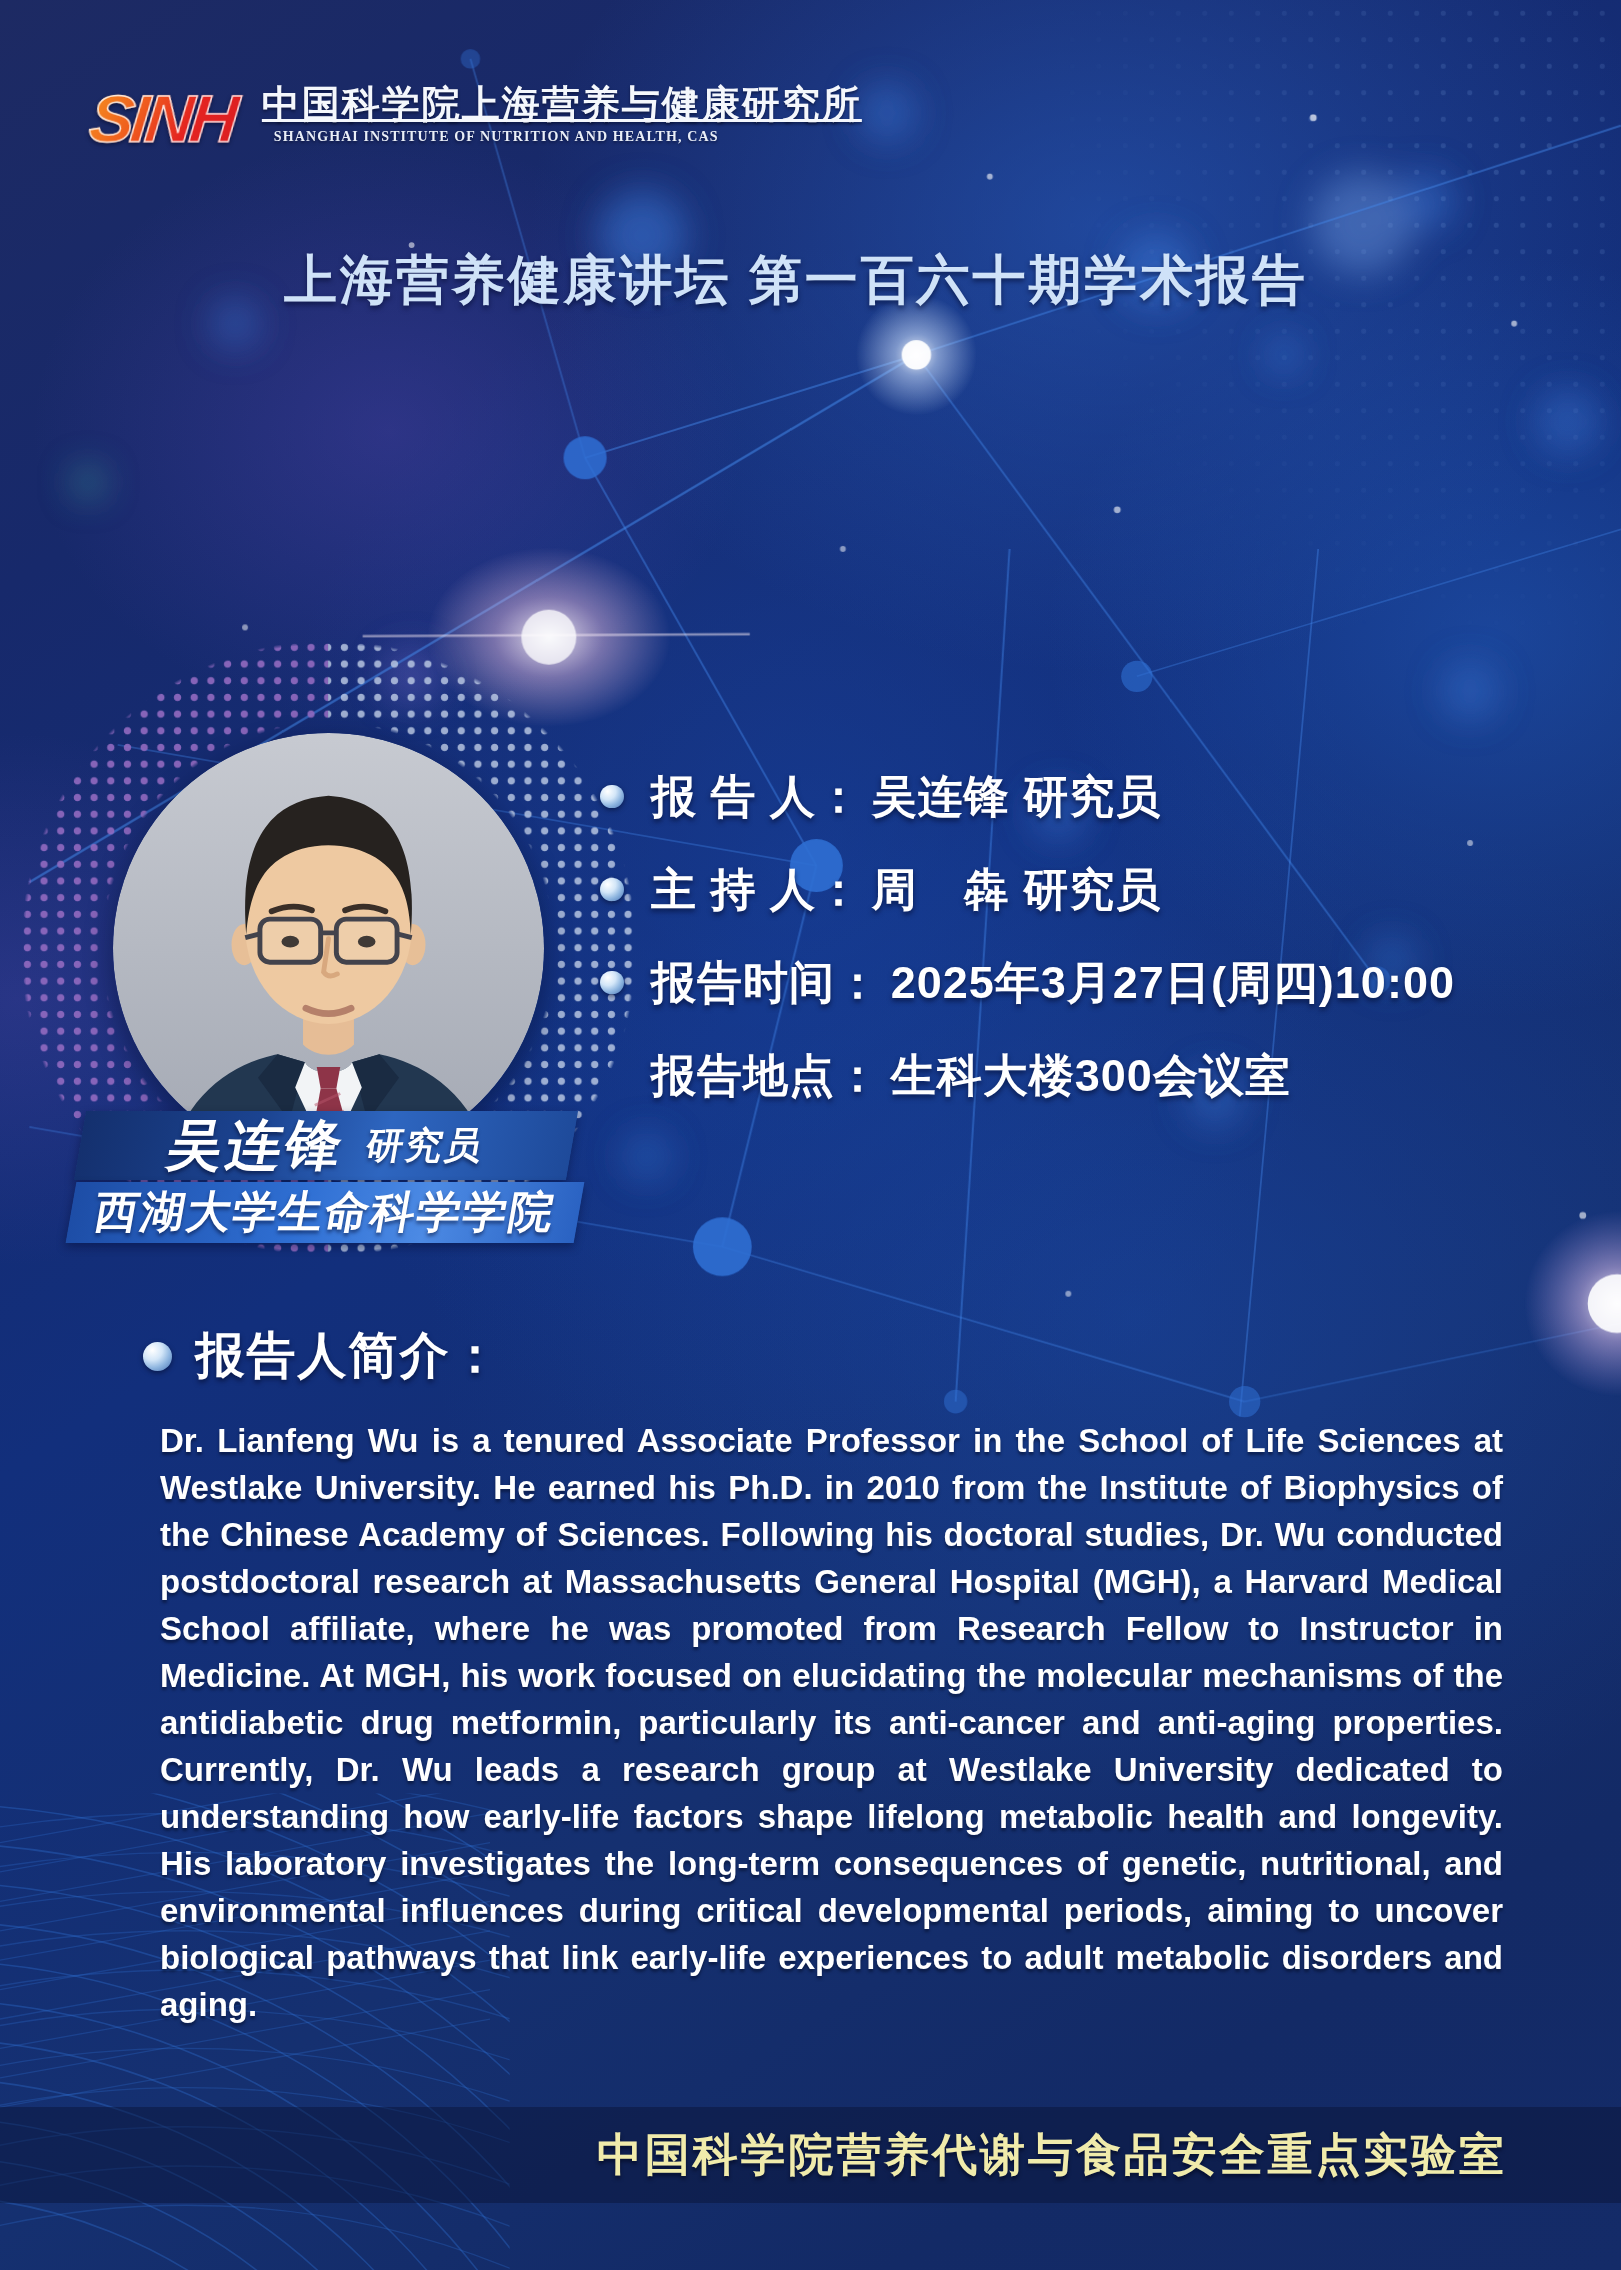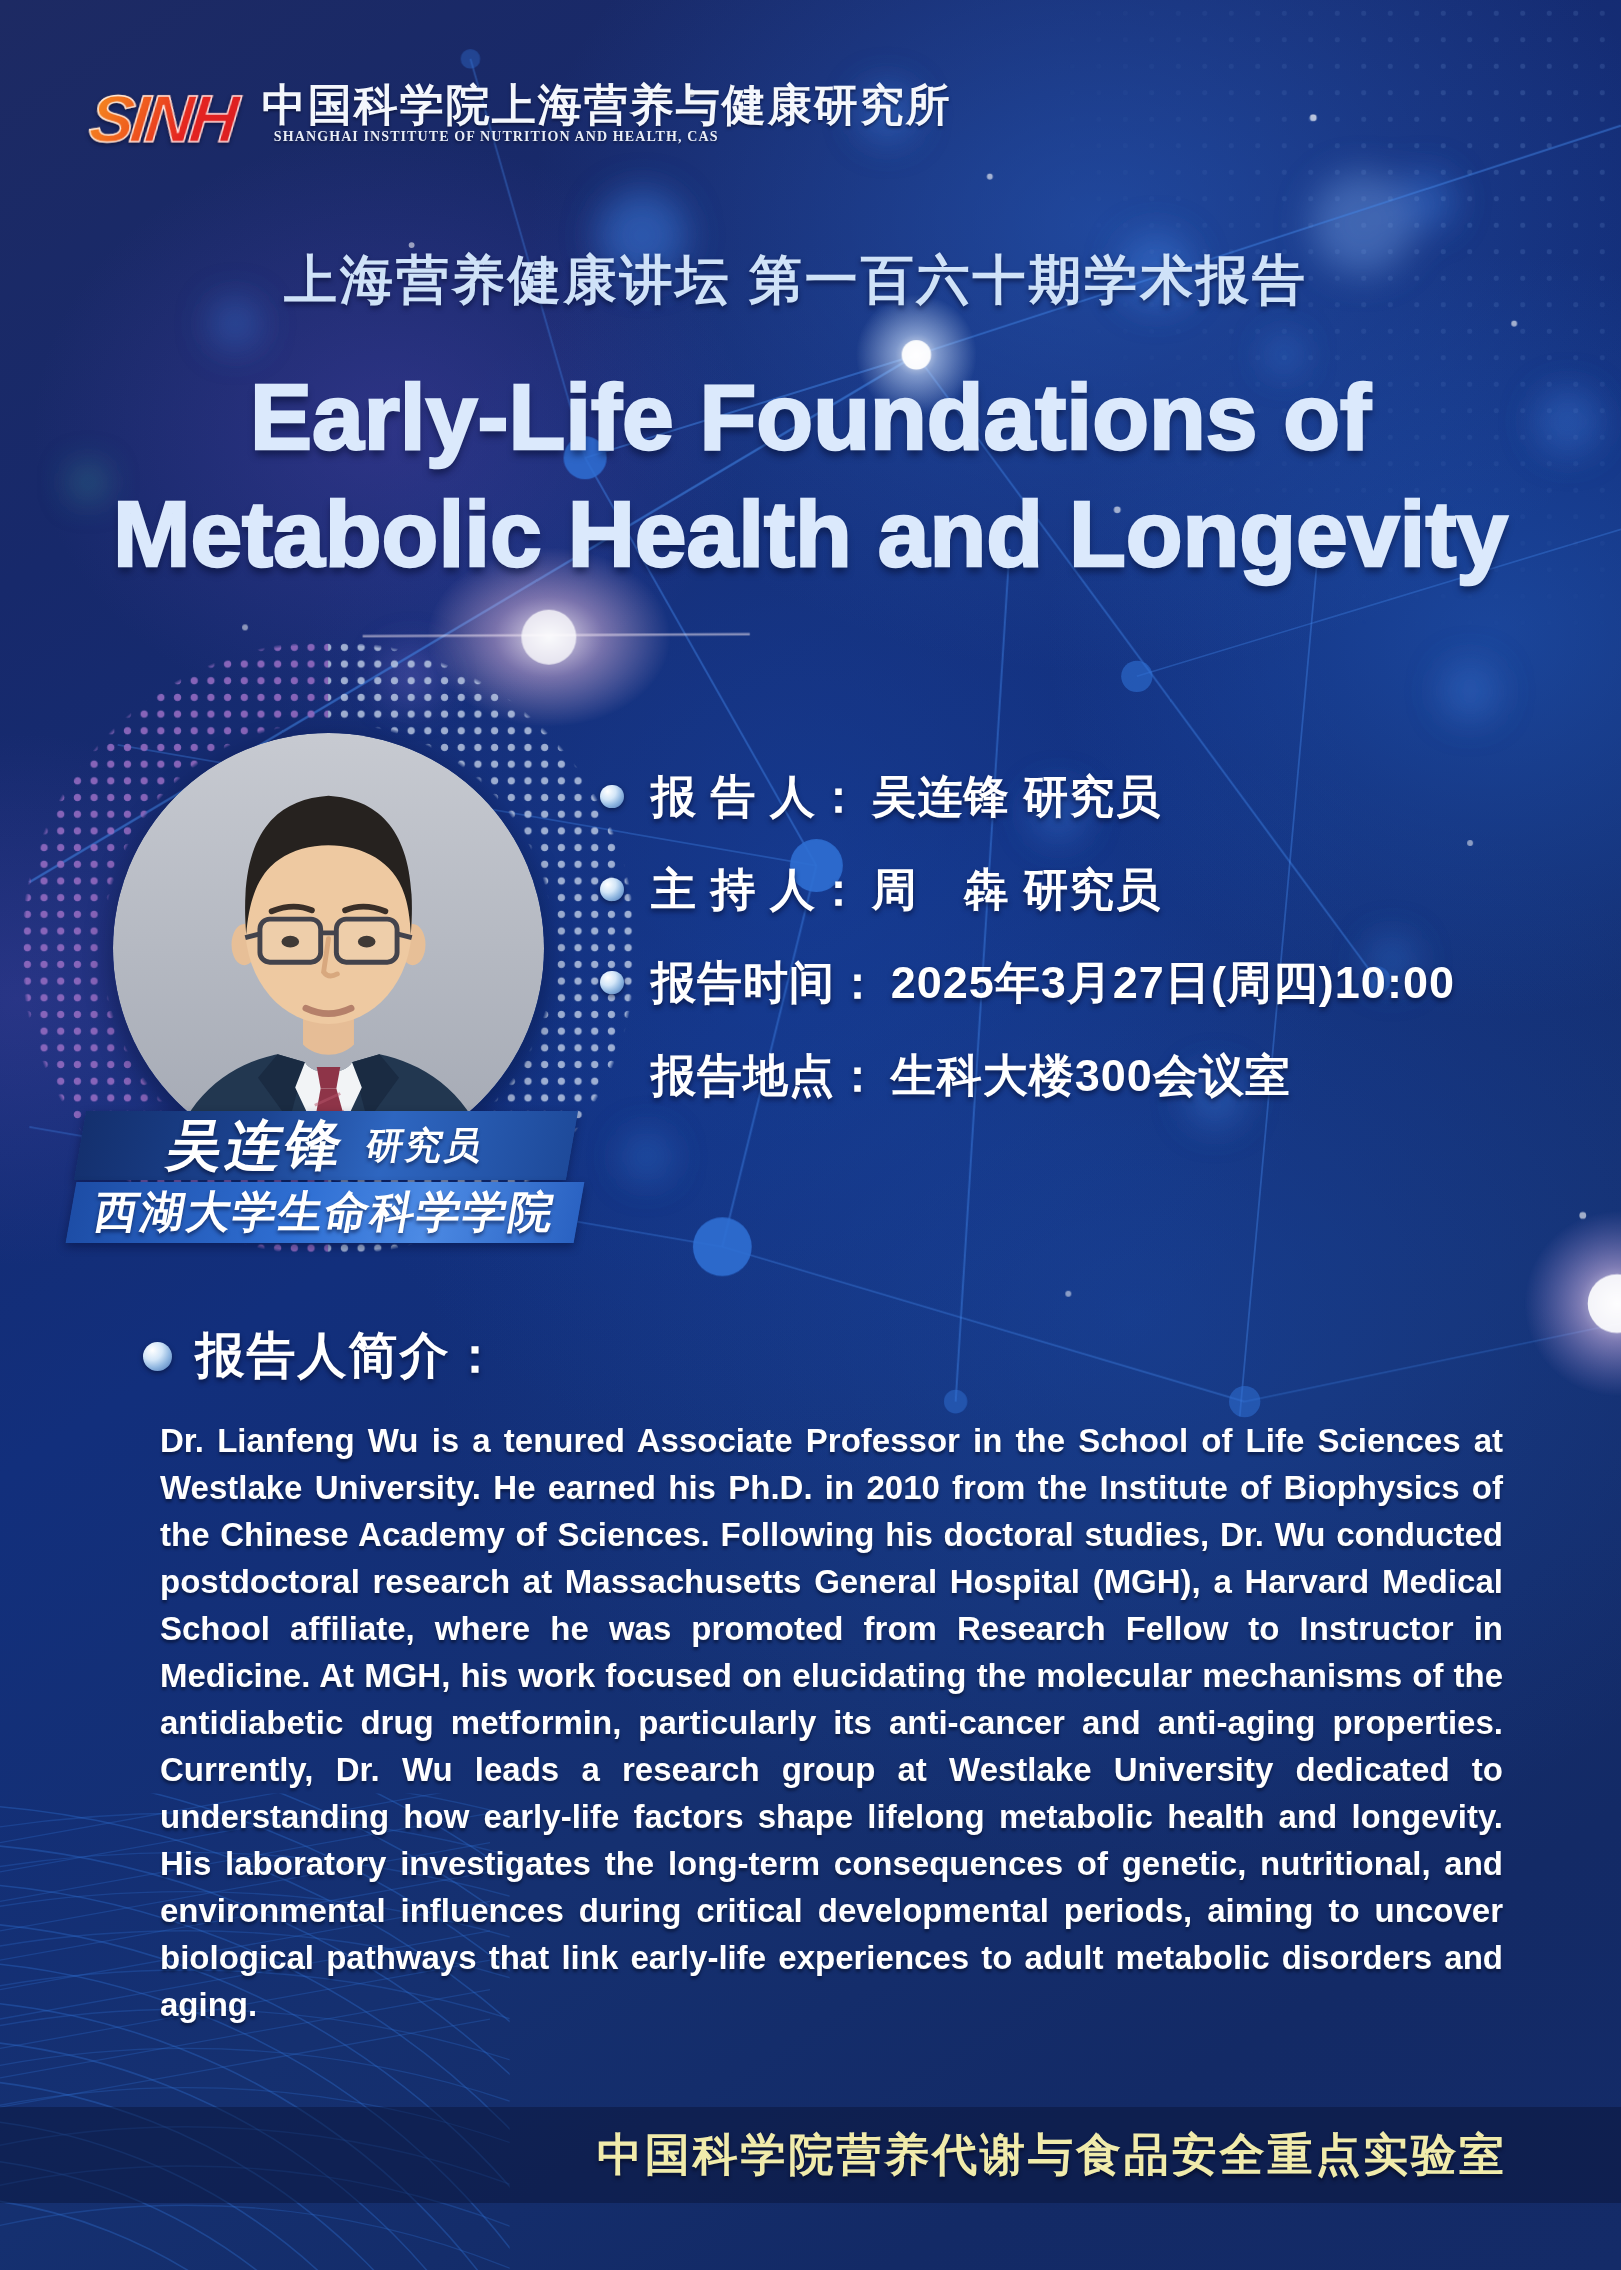--- a/index.html
+++ b/index.html
@@ -27,21 +27,21 @@
   .logo-row{position:absolute;left:90px;top:82px;display:flex;align-items:flex-start;z-index:4;}
   .logo-mark{
     font-style:italic;font-weight:900;font-size:67px;line-height:73px;letter-spacing:-3.9px;
     padding-right:13.7px;transform:skewX(-6deg);
     background:linear-gradient(115deg,#f59120 0%,#ef5a1e 34%,#e42320 62%,#d91d22 100%);
     -webkit-background-clip:text;background-clip:text;color:transparent;
     -webkit-text-stroke:1.5px rgba(255,255,255,.85);
     filter:drop-shadow(0 2px 2px rgba(0,0,25,.45));
   }
   .logo-text{margin-left:13.7px;color:#f4f7fc;text-shadow:0 2px 2.9px rgba(0,5,30,.5);}
-  .org-cn{font-size:44px;font-weight:700;letter-spacing:2px;line-height:45px;}
+  .org-cn{font-size:38px;font-weight:700;letter-spacing:2px;line-height:45px;text-decoration:underline;}
   .org-en{font-family:"Liberation Serif","DejaVu Serif",serif;font-size:14px;font-weight:700;
           letter-spacing:1.1px;margin-top:2px;color:#e9eef7;margin-left:12px;}
   
   .series{
     position:absolute;left:12px;top:245px;width:1568px;text-align:center;z-index:4;
     font-size:53px;font-weight:700;letter-spacing:2.9px;color:#cfe2f8;
     text-shadow:0 2.9px 4.9px rgba(0,8,40,.55);
   }
   .title{
     position:absolute;left:0;top:359px;width:1621px;text-align:center;z-index:4;
@@ -244,24 +244,20 @@
   <header class="logo-row">
     <div class="logo-mark">SINH</div>
     <div class="logo-text">
       <div class="org-cn">中国科学院上海营养与健康研究所</div>
       <div class="org-en">SHANGHAI INSTITUTE OF NUTRITION AND HEALTH, CAS</div>
     </div>
   </header>
 
   <div class="series">上海营养健康讲坛 第一百六十期学术报告</div>
 
-  <h1 class="title" style="margin:0;">
-    <span>Early-Life Foundations of</span><br>
-    <span>Metabolic Health and Longevity</span>
-  </h1>
 
   <div class="dots dots-left"></div>
   <div class="dots dots-right"></div>
 
   <div class="photo">
     <svg width="431" height="431" viewBox="0 0 440 440">
       <defs>
         <linearGradient id="pbg" x1="0" y1="0" x2="0" y2="1">
           <stop offset="0%" stop-color="#c7cad1"></stop>
             <stop offset="100%" stop-color="#a3a8b3"></stop>

